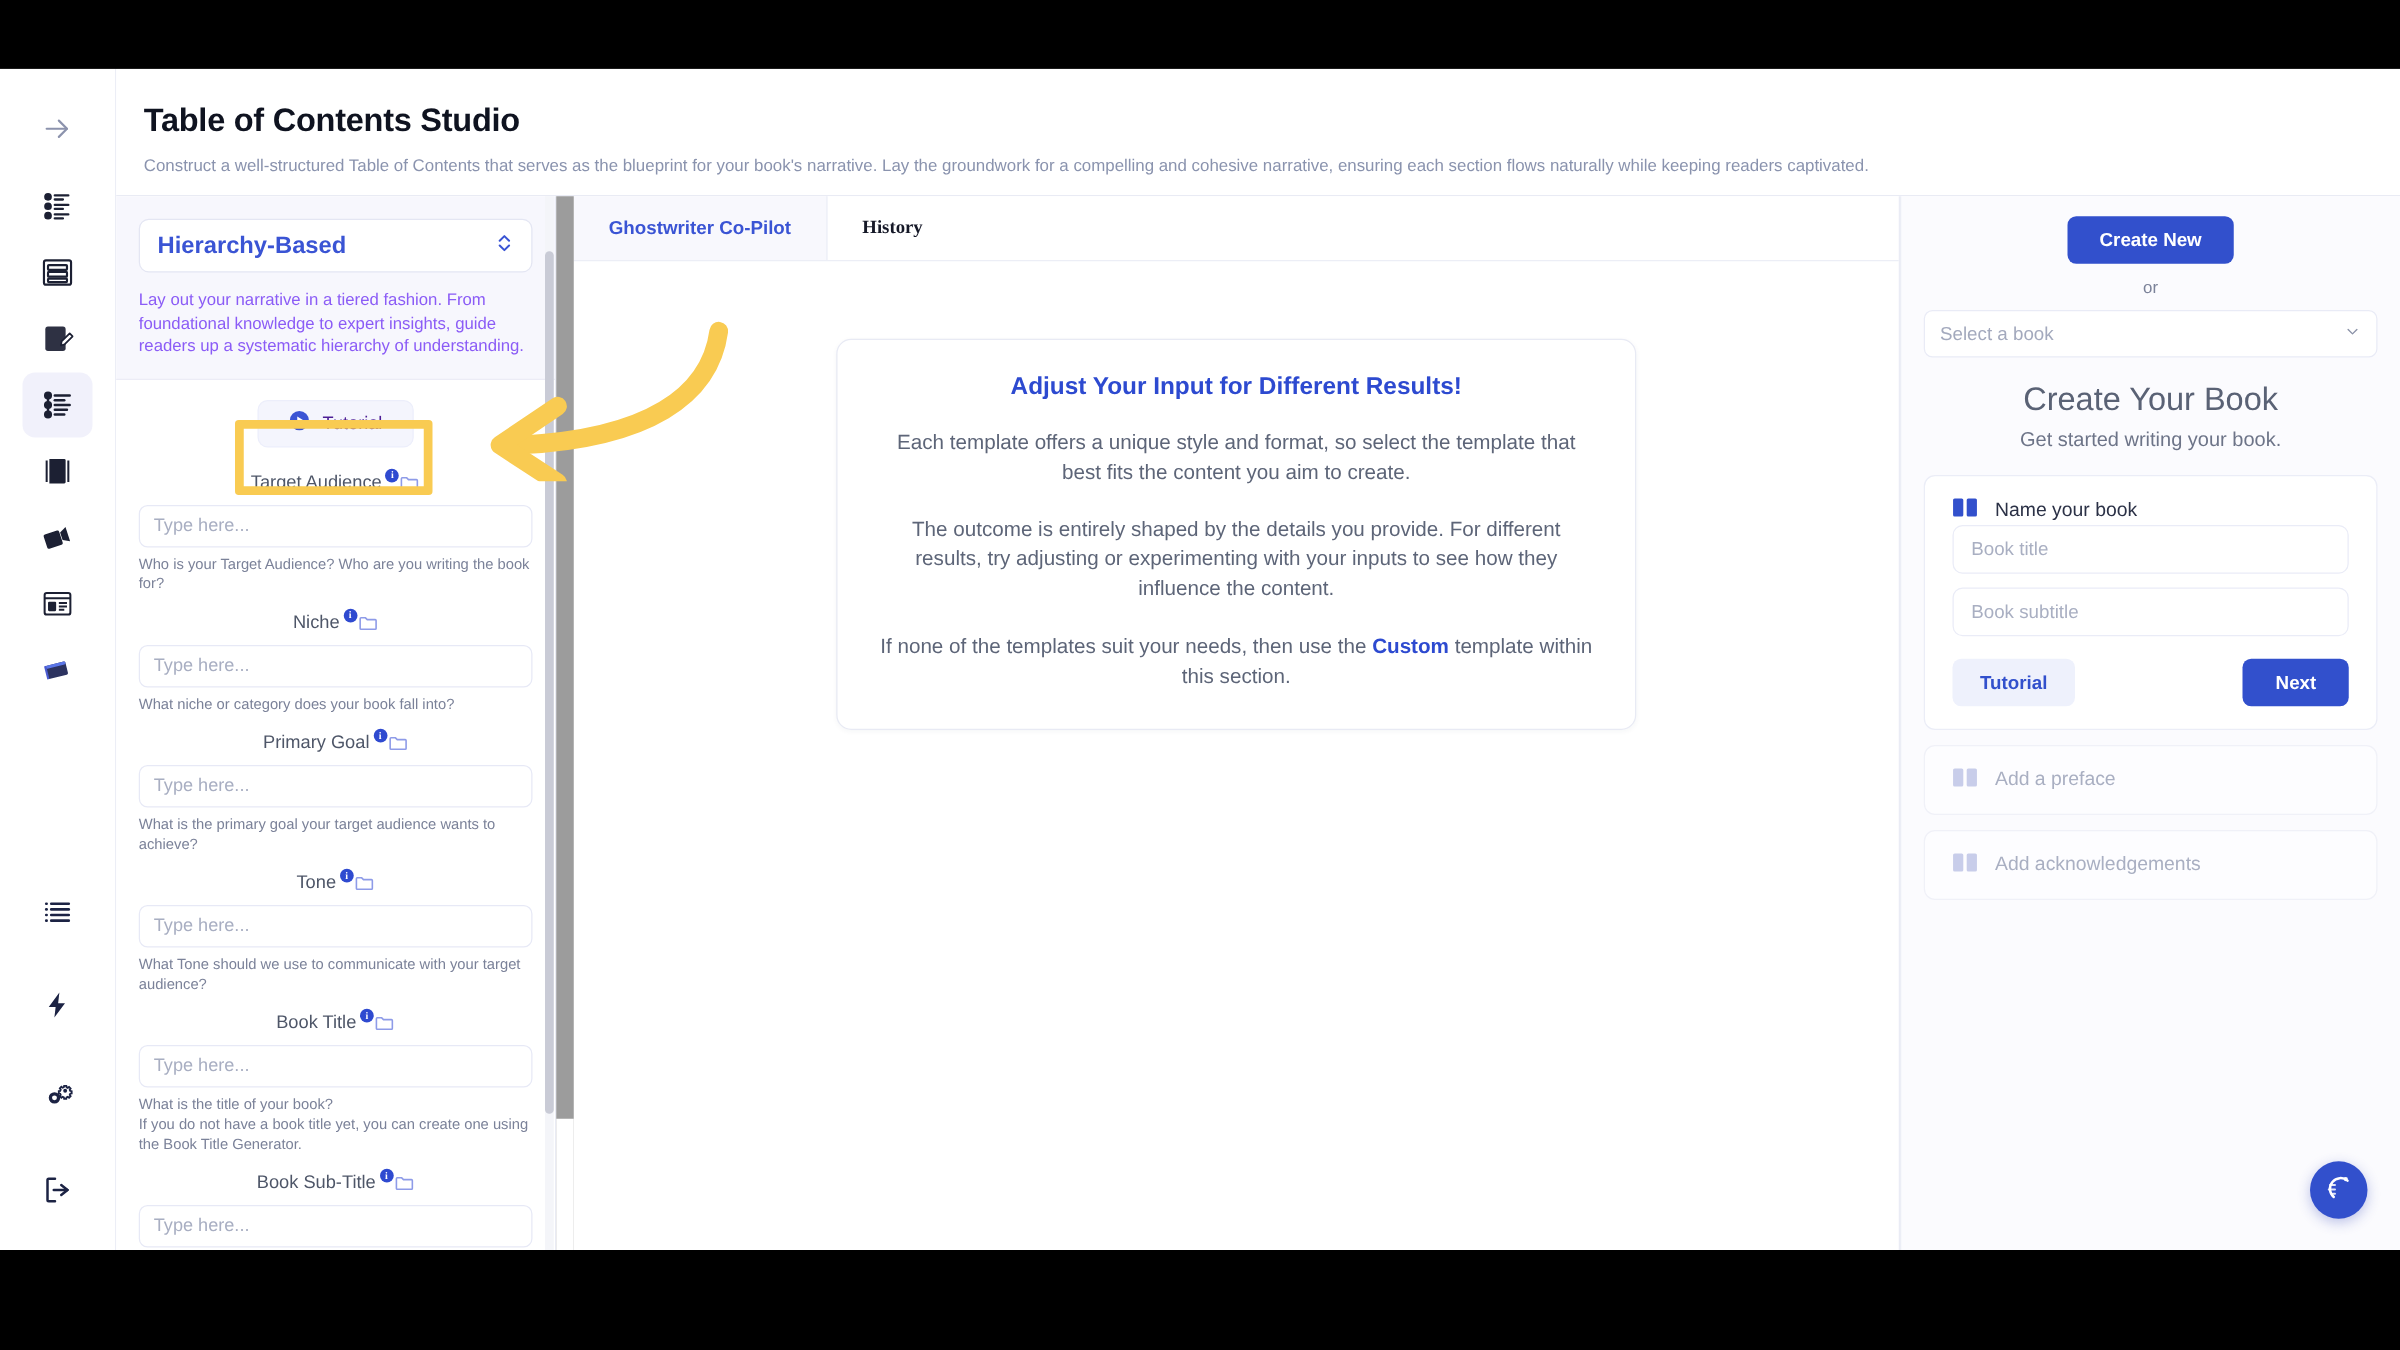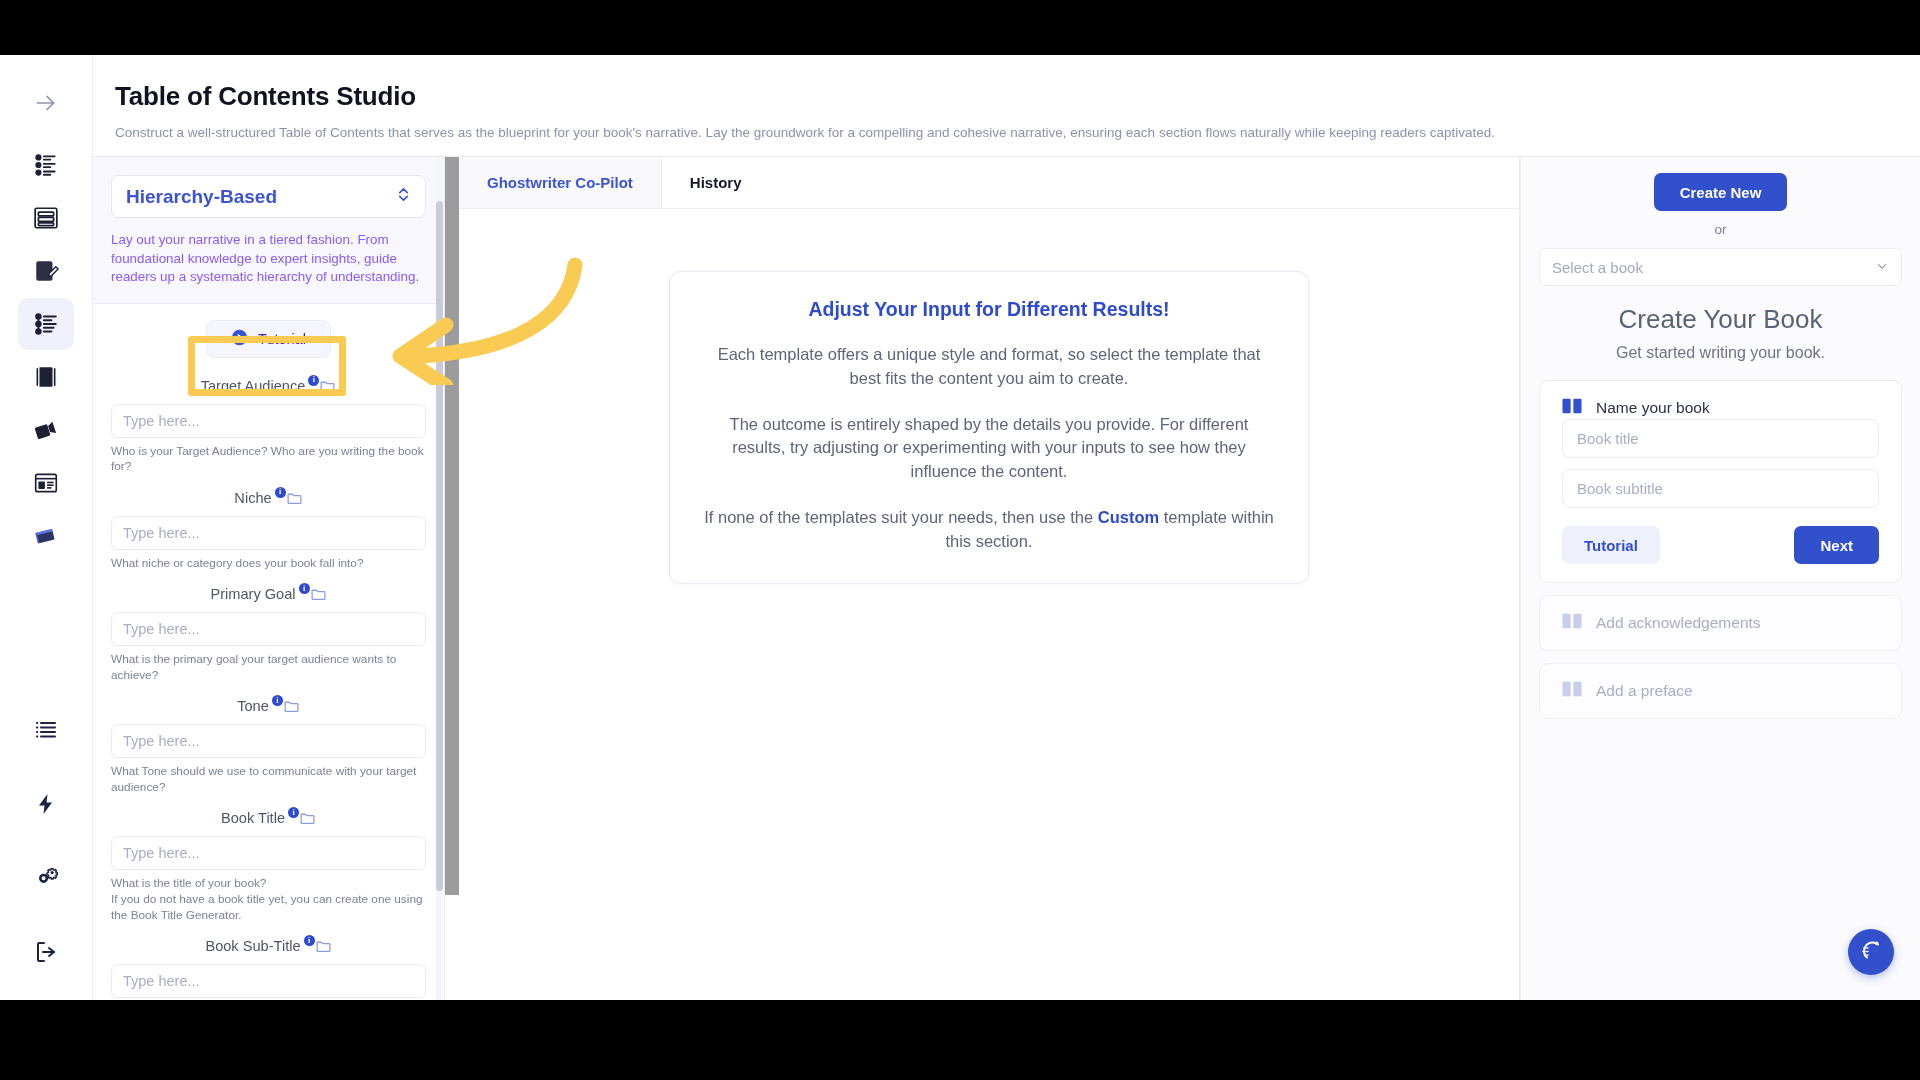--- a/index.html
+++ b/index.html
@@ -184,21 +184,21 @@
     background:#ffffff;
     display:flex; flex-direction:column;
     border-right:1px solid #eaecf5;
   }
   .tabs { display:flex; height: 52px; border-bottom:1px solid #eceef6; }
   .tab {
     display:flex; align-items:center; padding: 0 28px;
     font-size: 15px; font-weight:700; cursor:pointer;
   }
   .tab.active { background:#f8f8fd; color:#3a54d4; border-right:1px solid #eceef6; }
-  .tab.inactive { color:#151827; }
+  .tab.inactive { color:#151827;font-family:Liberation Serif, serif; }
   .center-body { flex:1 1 auto; display:flex; justify-content:center; padding-top: 62px; }
   .notice-card {
     width: 640px;
     background:#fff;
     border:1px solid #e8eaf4;
     border-radius: 12px;
     box-shadow: 0 1px 4px rgba(30,40,80,.04);
     padding: 26px 34px 30px 34px;
     text-align:center;
     height: fit-content;
@@ -611,31 +611,31 @@
             </div>
           </div>
 
           <div class="step-disabled">
             <span class="book-ico-muted">
               <svg width="20" height="18" viewBox="0 0 22 18" fill="currentColor">
                   <rect x="0.5" y="1" width="9" height="16" rx="1.4"></rect>
                   <rect x="12.5" y="1" width="9" height="16" rx="1.4"></rect>
                 </svg>
             </span>
-            <span class="lbl">Add acknowledgements</span>
+            <span class="lbl">Add a preface</span>
           </div>
 
           <div class="step-disabled">
             <span class="book-ico-muted">
               <svg width="20" height="18" viewBox="0 0 22 18" fill="currentColor">
                   <rect x="0.5" y="1" width="9" height="16" rx="1.4"></rect>
                   <rect x="12.5" y="1" width="9" height="16" rx="1.4"></rect>
                 </svg>
             </span>
-            <span class="lbl">Add a preface</span>
+            <span class="lbl">Add acknowledgements</span>
           </div>
 
         </div>
 
       </div>
     </div>
   </div>
 
   <div class="hl-rect"></div>
   <svg class="arrow-svg" width="220" height="130" viewBox="0 0 220 130">

